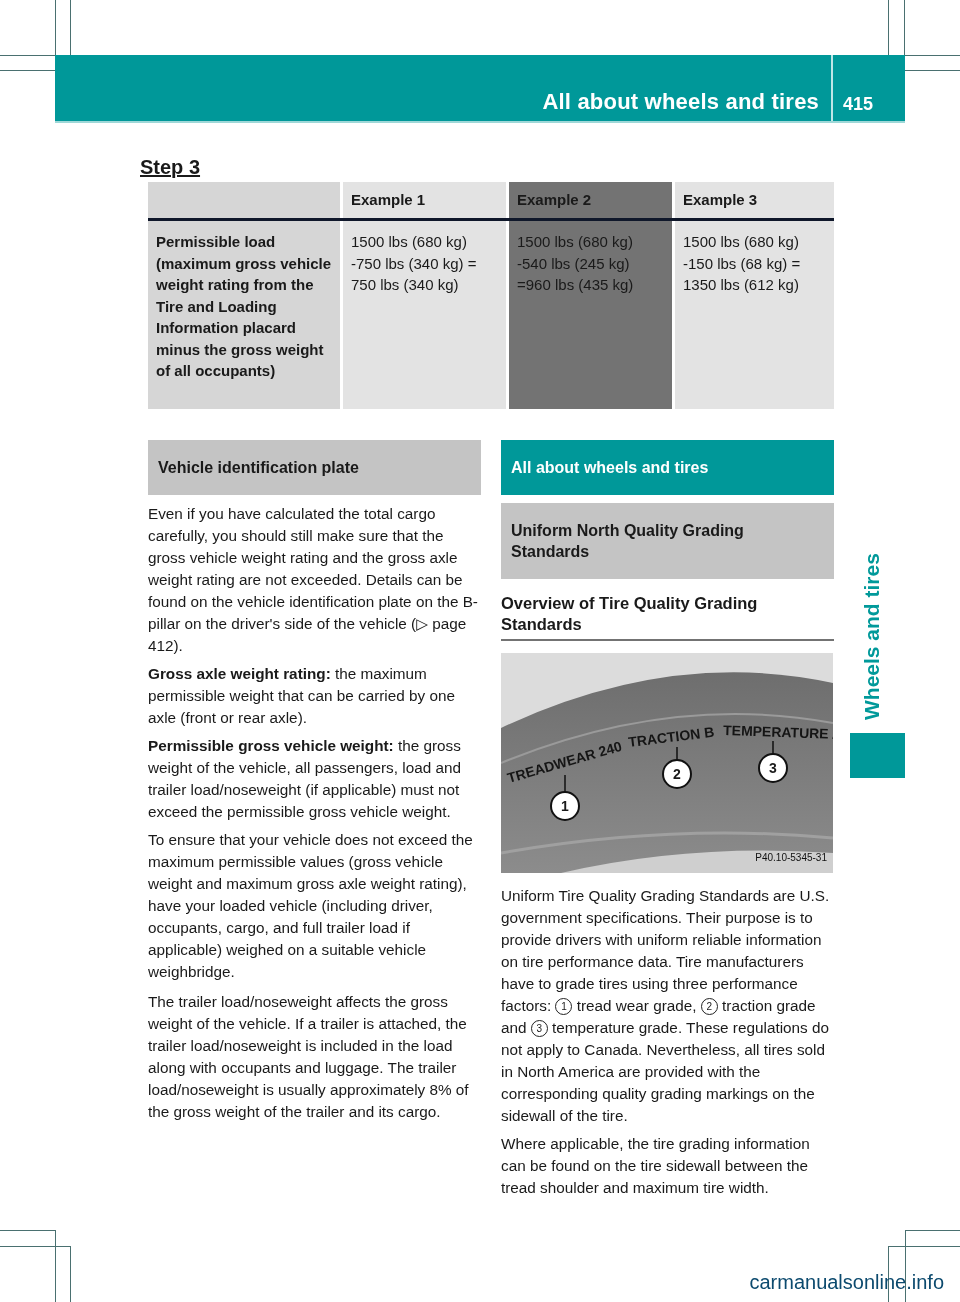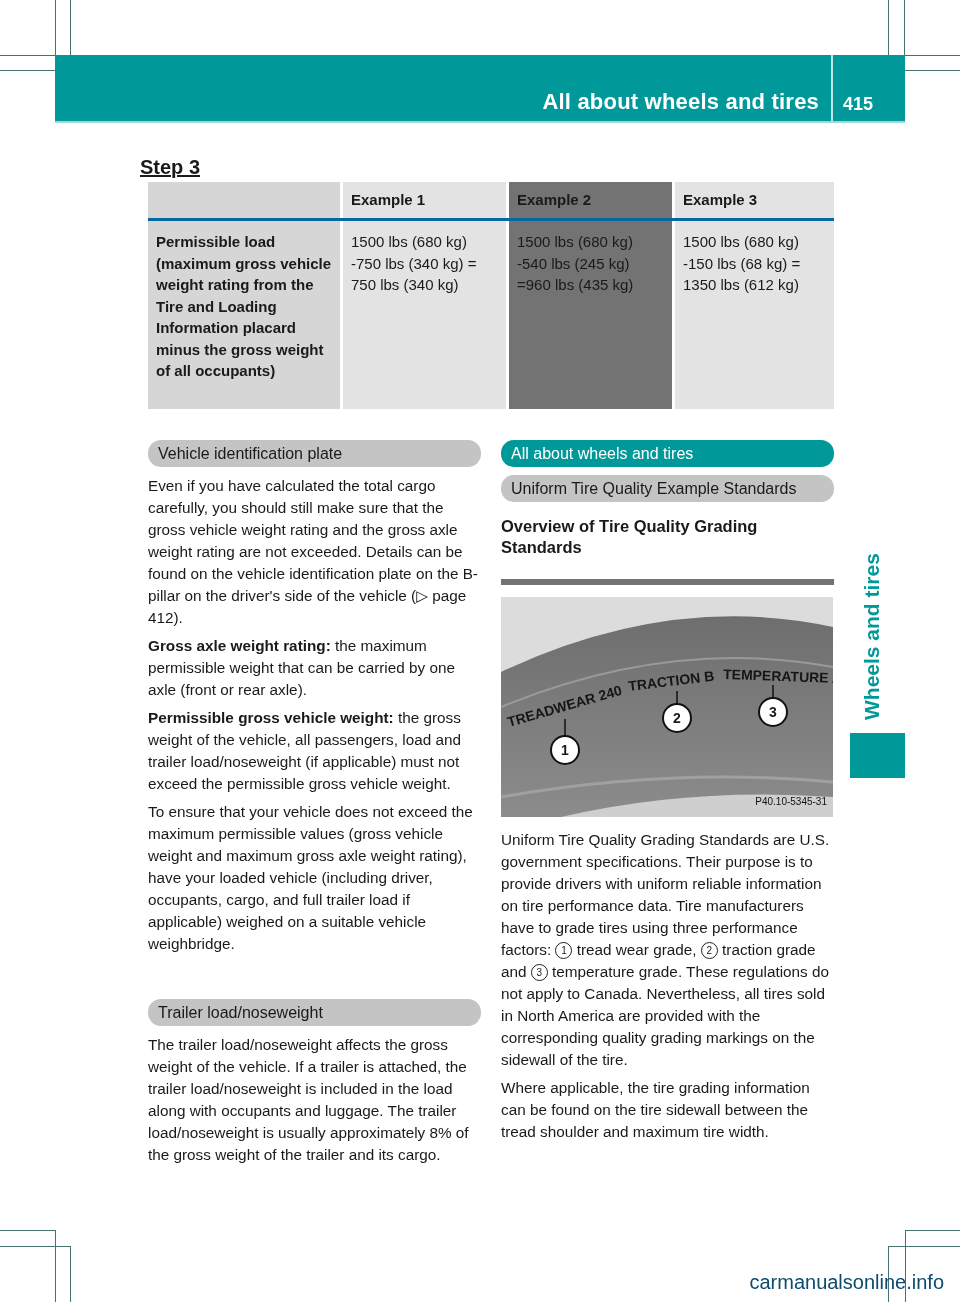--- a/index.html
+++ b/index.html
@@ -26,36 +26,36 @@
   .step-label { position: absolute; left: 140px; top: 156px; font-size: 20px; font-weight: bold; text-decoration: underline; }
 
   
   table.calc {
     position: absolute; left: 148px; top: 182px; width: 686px;
     border-collapse: collapse; font-size: 15px; line-height: 21.5px;
   }
   table.calc th, table.calc td { vertical-align: top; padding: 0 8px; }
   table.calc th { height: 36px; text-align: left; font-weight: bold; vertical-align: middle; }
   table.calc td { padding-top: 10px; padding-bottom: 12px; height: 166px; }
-  table.calc tr.hdr th { border-bottom: 3px solid #0369a1; margin-top: 9px; }
+  table.calc tr.hdr th { border-bottom: 3px solid #0f172a; margin-top: 9px; }
   .c0 { background: #d6d6d6; width: 176px; }
   .c1 { background: #e3e3e3; width: 147px; border-left: 3px solid #fff; }
   .c2 { background: #737373; width: 147px; border-left: 3px solid #fff; }
   .c3 { background: #e3e3e3; border-left: 3px solid #fff; }
   td.c0 { font-weight: bold; }
 
   
   .col { position: absolute; width: 333px; font-size: 15.3px; line-height: 22px; }
   .col.left { left: 148px; top: 440px; }
   .col.right { left: 501px; top: 440px; }
   .sec-head {
-    background: #c4c4c4; font-weight: normal; font-size: 16px; padding: 3px 10px; line-height: 21px; border-radius: 13px;
+    background: #c4c4c4; font-weight: bold; font-size: 16px; padding: 17px 10px; line-height: 21px;
   }
   .sec-head.teal-bg { background: #009899; color: #fff; }
-  .sub-head { font-weight: bold; font-size: 16.5px; line-height: 21px; padding-bottom: 21px; border-bottom: 6px solid #737373; }
+  .sub-head { font-weight: bold; font-size: 16.5px; line-height: 21px; padding-bottom: 4px; border-bottom: 2px solid #737373; }
   p { margin: 0 0 6px 0; }
   .bold { font-weight: bold; }
   .circ {
     display: inline-block; width: 15px; height: 15px; border: 1.3px solid #222; border-radius: 50%;
     font-size: 10px; line-height: 15px; text-align: center; vertical-align: 1px;
   }
 
   
   .figure { position: relative; width: 332px; height: 220px; margin-top: 12px; background: #d9d9d9; overflow: hidden; }
   .fig-code { position: absolute; right: 6px; bottom: 4px; font-size: 10px; color: #111; }
@@ -136,27 +136,26 @@
     <span>(▷ page 412).</span>
   </p>
   <p>
     <span class="bold">Gross axle weight rating:</span><span> the maximum permissible weight that can be carried by one axle (front or rear axle).</span>
   </p>
   <p>
     <span class="bold">Permissible gross vehicle weight:</span><span> the gross weight of the vehicle, all passengers, load and trailer load/noseweight (if applicable) must not exceed the permissible gross vehicle weight.</span>
   </p>
   <p>To ensure that your vehicle does not exceed the maximum permissible values (gross vehicle weight and maximum gross axle weight rating), have your loaded vehicle (including driver, occupants, cargo, and full trailer load if applicable) weighed on a suitable vehicle weighbridge.</p>
 
-  <div class="sec-head" style="margin-top:44px">Trailer load/noseweight</div>
   <p style="margin-top:8px">The trailer load/noseweight affects the gross weight of the vehicle. If a trailer is attached, the trailer load/noseweight is included in the load along with occupants and luggage. The trailer load/noseweight is usually approximately 8% of the gross weight of the trailer and its cargo.</p>
 </div>
 
 <div class="col right">
   <div class="sec-head teal-bg">All about wheels and tires</div>
-  <div class="sec-head" style="margin-top:8px">Uniform Tire Quality Example Standards</div>
+  <div class="sec-head" style="margin-top:8px">Uniform North Quality Grading Standards</div>
   <div class="sub-head" style="margin-top:14px">Overview of Tire Quality Grading Standards</div>
 
   <div class="figure">
     <svg width="332" height="220" viewBox="0 0 332 220">
       <defs>
         <linearGradient id="g1" x1="0" y1="0" x2="0" y2="1">
           <stop offset="0" stop-color="#6e6e6e"></stop>
           <stop offset="1" stop-color="#8c8c8c"></stop>
         </linearGradient>
       </defs>

